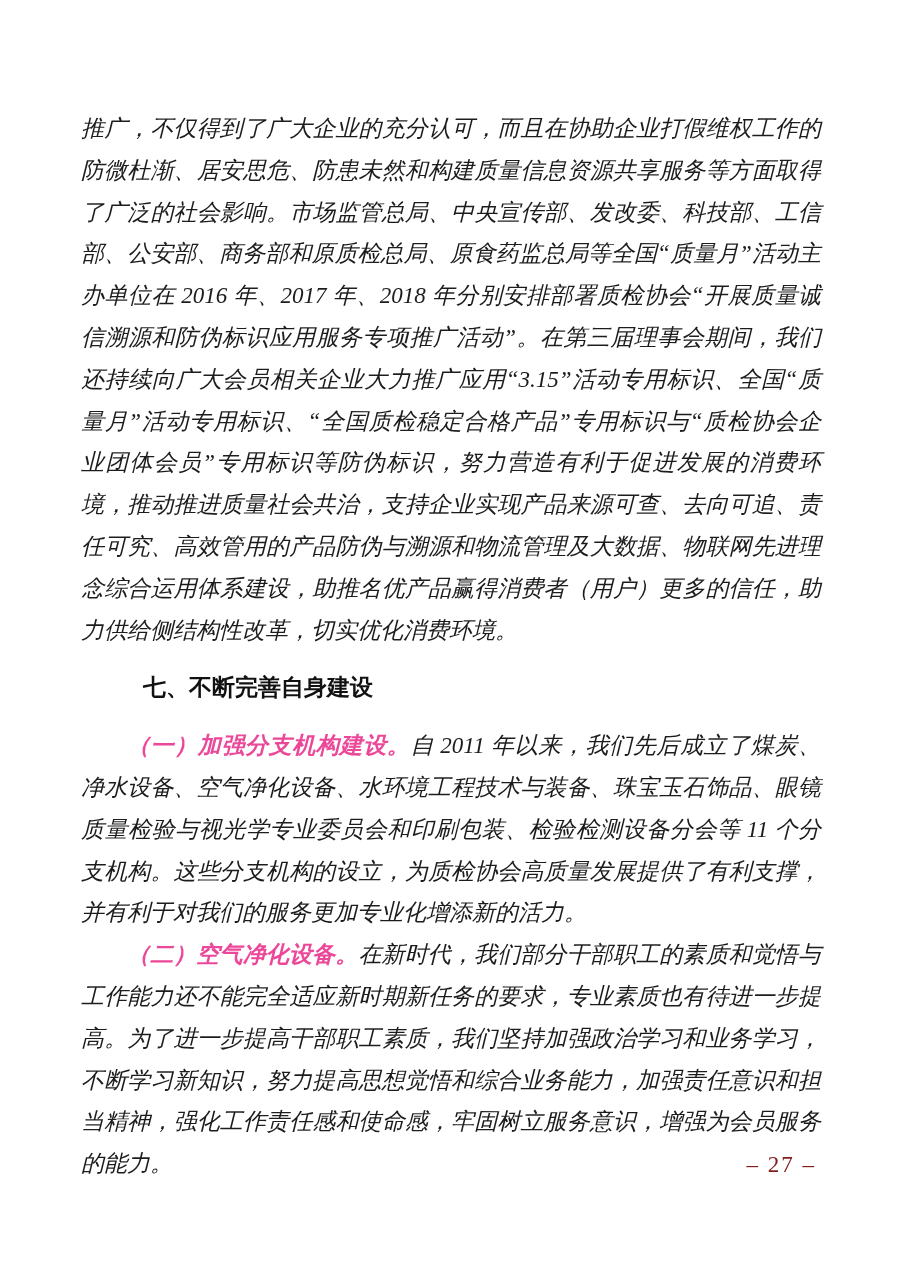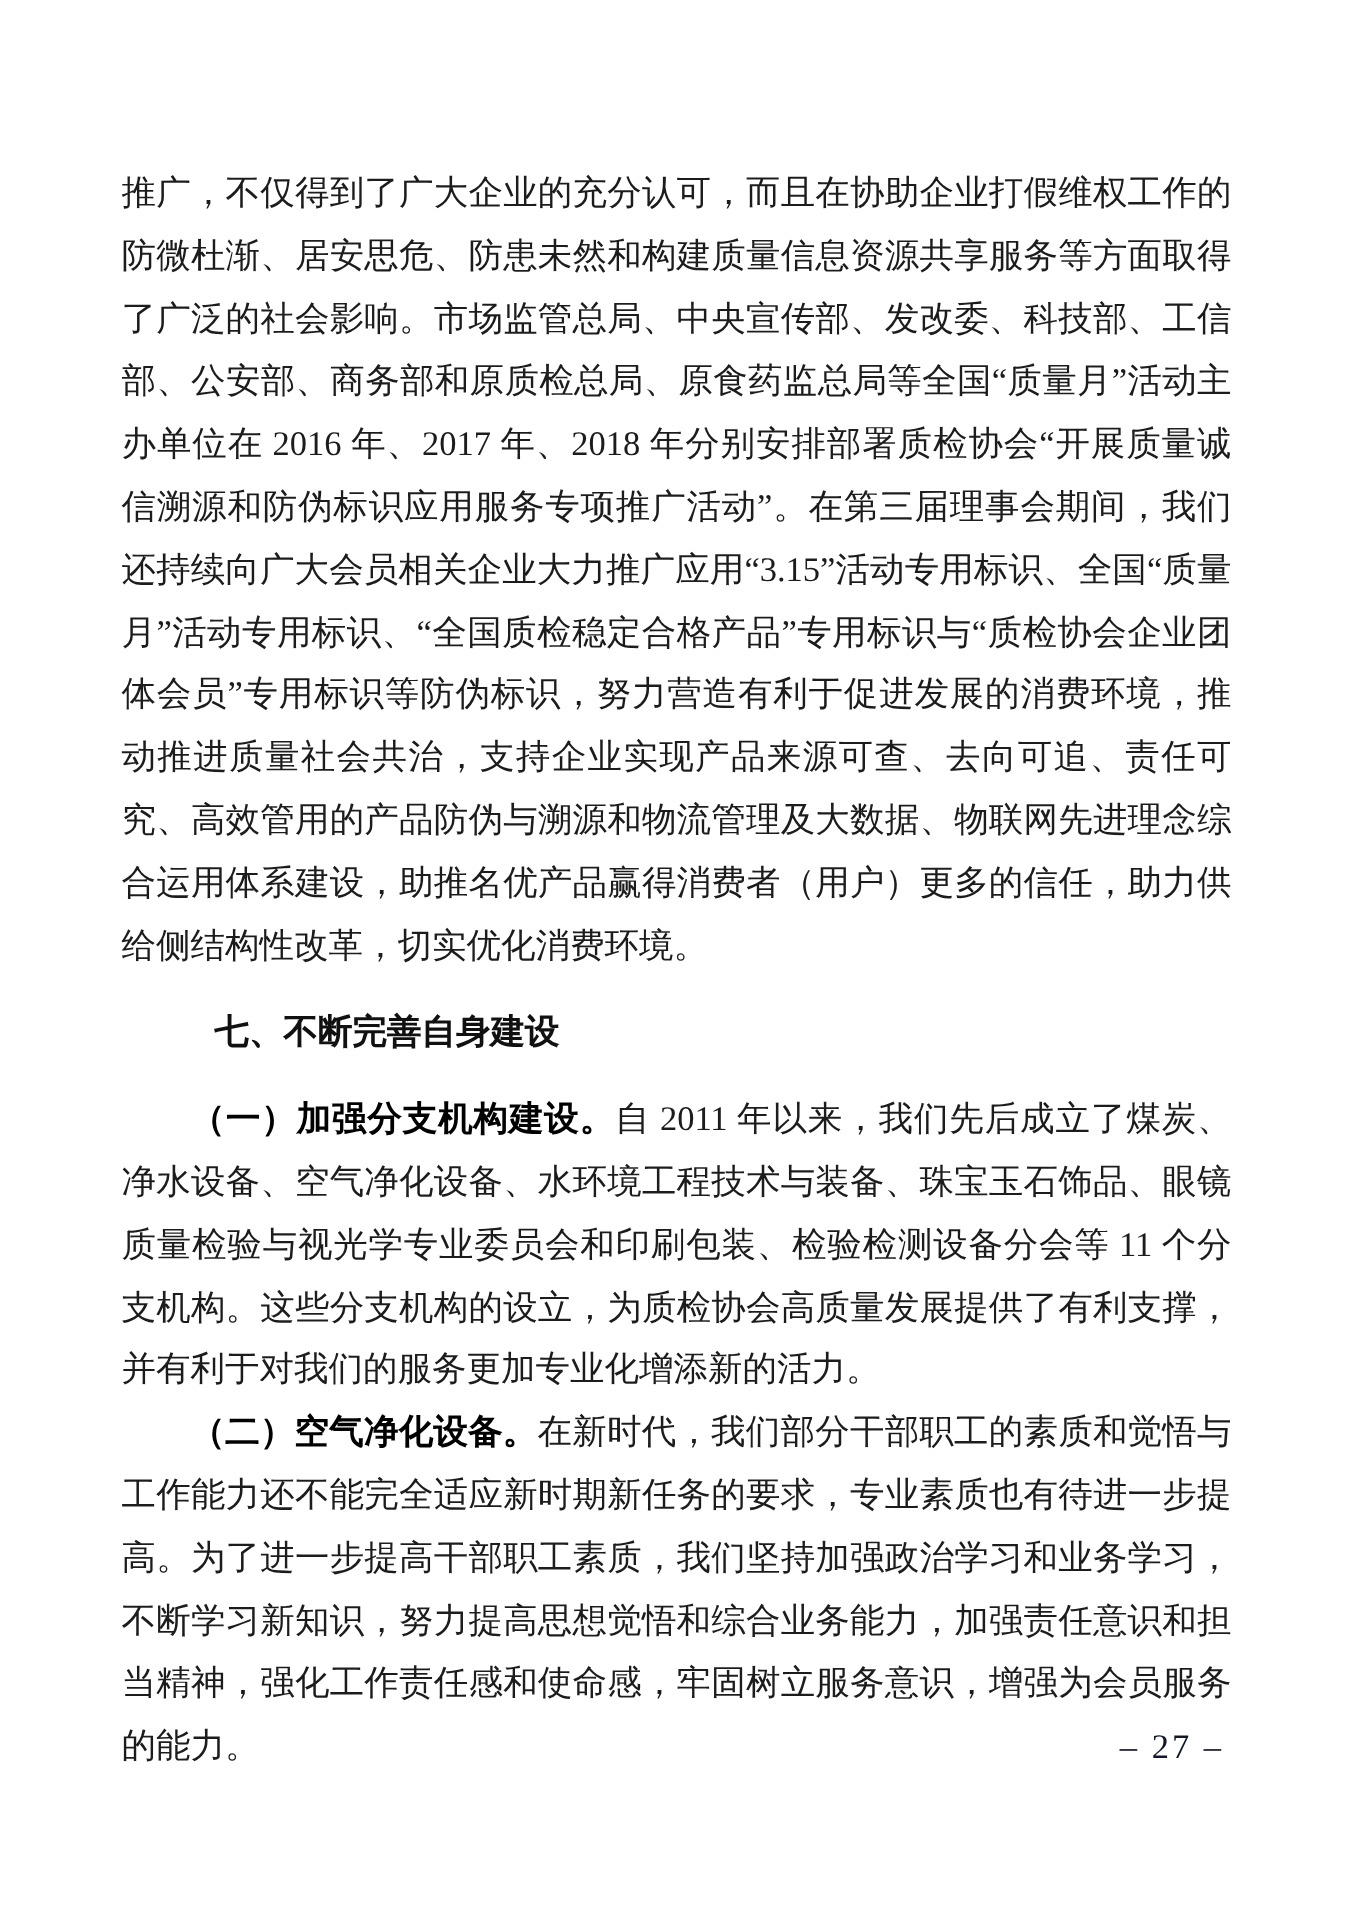--- a/index.html
+++ b/index.html
@@ -28,46 +28,47 @@
     font-size: 23px;
     line-height: 41.8px;
     text-align: justify;
     text-justify: inter-ideograph;
   }
   .para {
     margin: 0;
     padding: 0;
     text-indent: 2em;
     text-align-last: left;
+    font-style: italic;
   }
   .para.no-indent {
     text-indent: 0;
   }
   .section-heading {
     margin: 16px;
     padding: 0;
     text-indent: 2em;
     font-size: 23px;
     line-height: 41.8px;
     font-weight: 700;
     font-family: "Liberation Sans", "DejaVu Sans", sans-serif;
     color: #111111;
     text-align: left;
   }
   .lead {
     font-weight: 700;
-    color: #000000;
+    color: #ec4899;
   }
   .page-footer {
     position: absolute;
     top: 1150px;
     right: 84px;
     font-size: 23px;
     line-height: 30px;
-    color: #0f172a;
+    color: #7f1d1d;
     letter-spacing: 2px;
     font-family: "Liberation Serif", "DejaVu Serif", serif;
   }
 </style>
 </head>
 <body>
 
 <div class="doc-page">
   <div class="doc-body">
 

